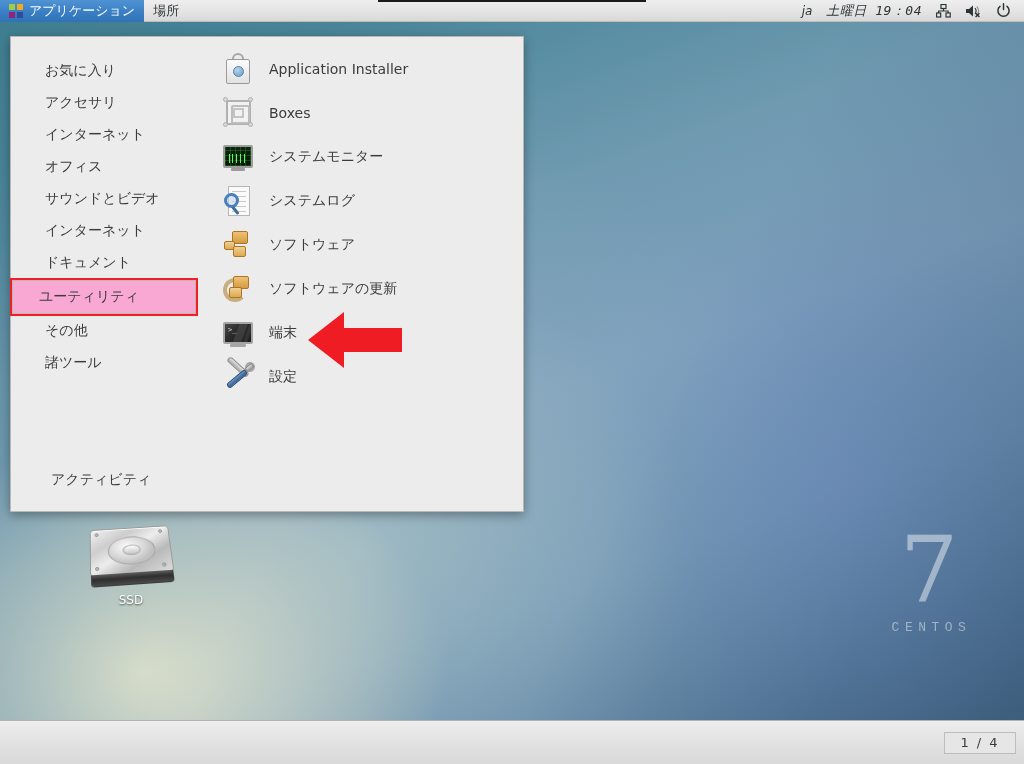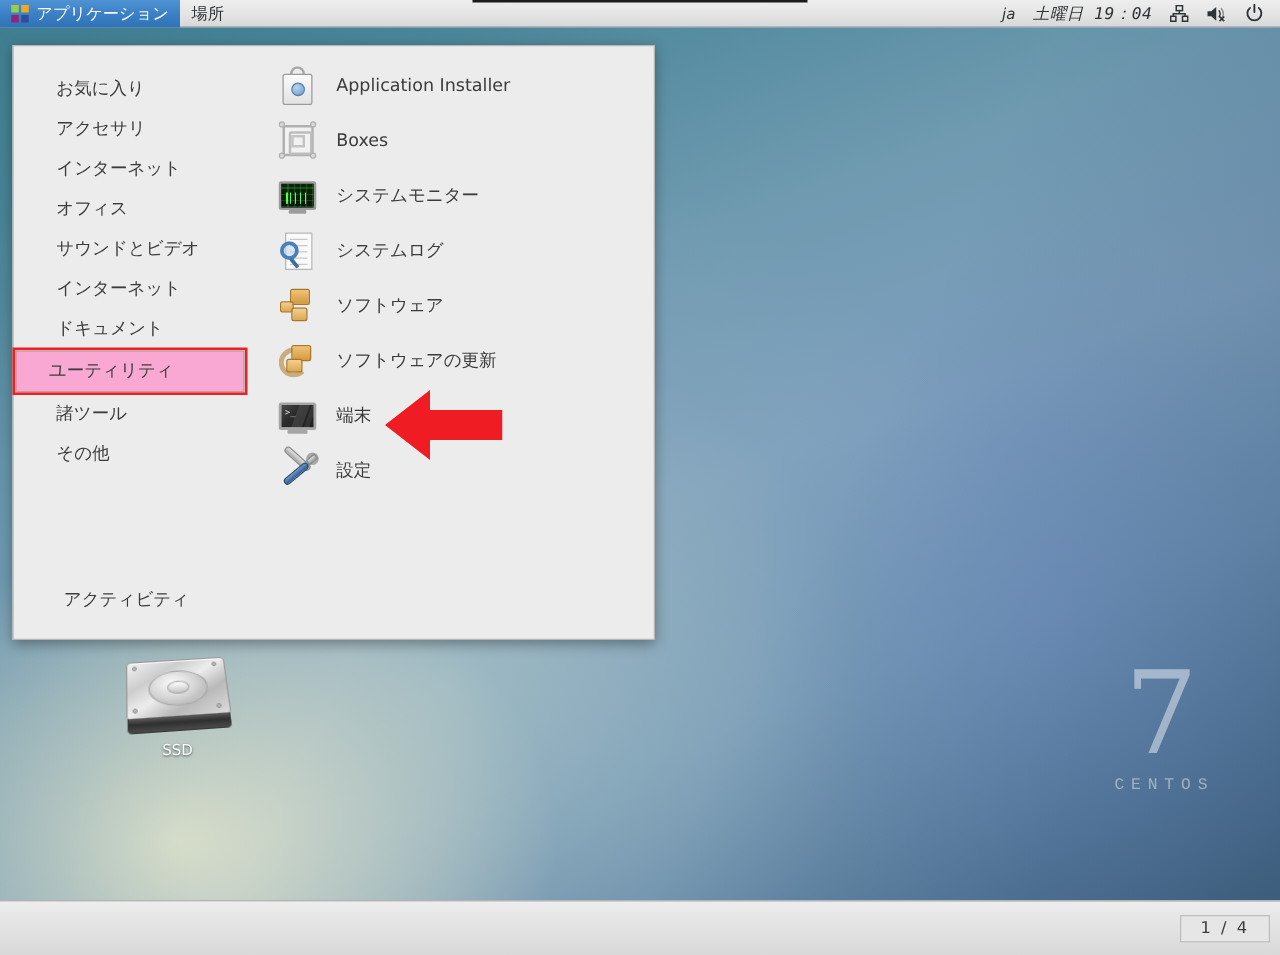--- a/index.html
+++ b/index.html
@@ -38,21 +38,21 @@
     letter-spacing:0px;
   }
   #watermark .brand{
     font-size:13px; letter-spacing:5.5px; margin-top:6px;
     padding-left:5px;
     font-family:Liberation Mono, monospace;
   }
 
   
   #ssd-icon{
-    position:absolute; left:92px; top:525px; width:100px; text-align:center;
+    position:absolute; left:81px; top:525px; width:100px; text-align:center;
   }
   .hdd{
     width:82px; height:60px; margin:0 auto; position:relative;
     transform:perspective(200px) rotateX(18deg) rotateZ(-4deg);
   }
   .hdd .top{
     position:absolute; left:0; top:0; width:82px; height:50px; border-radius:4px;
     background:linear-gradient(150deg,#f2f2f2 0%,#cdcdcd 28%,#ededed 48%,#b9b9b9 70%,#dcdcdc 100%);
     border:1px solid #9a9a9a;
     box-shadow:inset 0 1px 0 rgba(255,255,255,0.85);
@@ -303,22 +303,22 @@
 
     <div id="menu-categories">
       <div class="category-item"><span>お気に入り</span></div>
       <div class="category-item"><span>アクセサリ</span></div>
       <div class="category-item"><span>インターネット</span></div>
       <div class="category-item"><span>オフィス</span></div>
       <div class="category-item"><span>サウンドとビデオ</span></div>
       <div class="category-item"><span>インターネット</span></div>
       <div class="category-item"><span>ドキュメント</span></div>
       <div class="category-item highlighted"><span>ユーティリティ</span></div>
+      <div class="category-item"><span>その他</span></div>
       <div class="category-item"><span>諸ツール</span></div>
-      <div class="category-item"><span>その他</span></div>
     </div>
 
     <div id="menu-apps">
 
       <div class="app-item">
         <span class="app-icon ic-bag">
           <span class="handle"></span>
             <span class="body"></span>
             <span class="dot"></span>
         </span>

